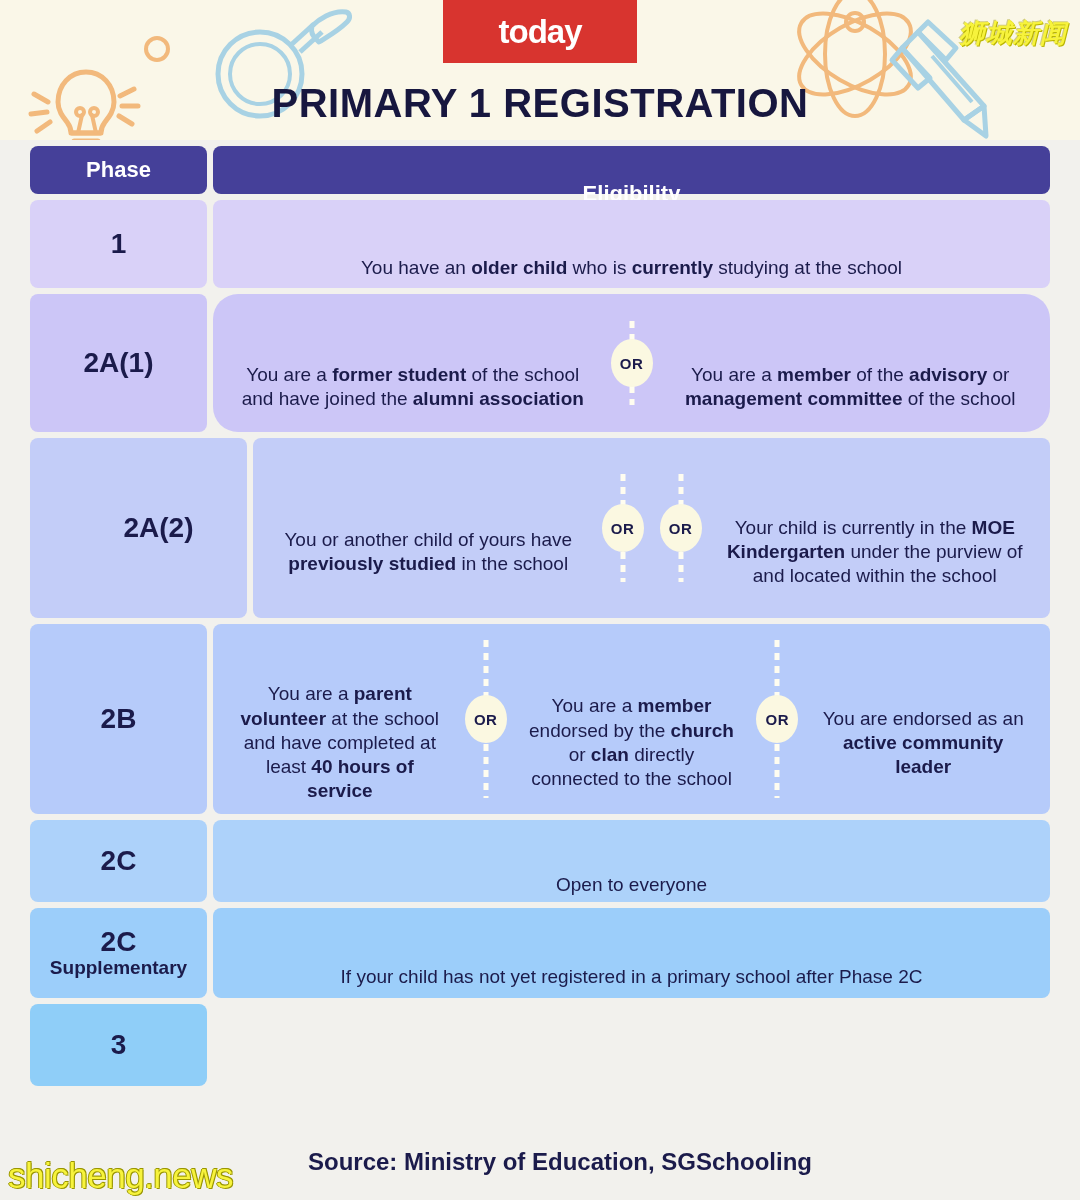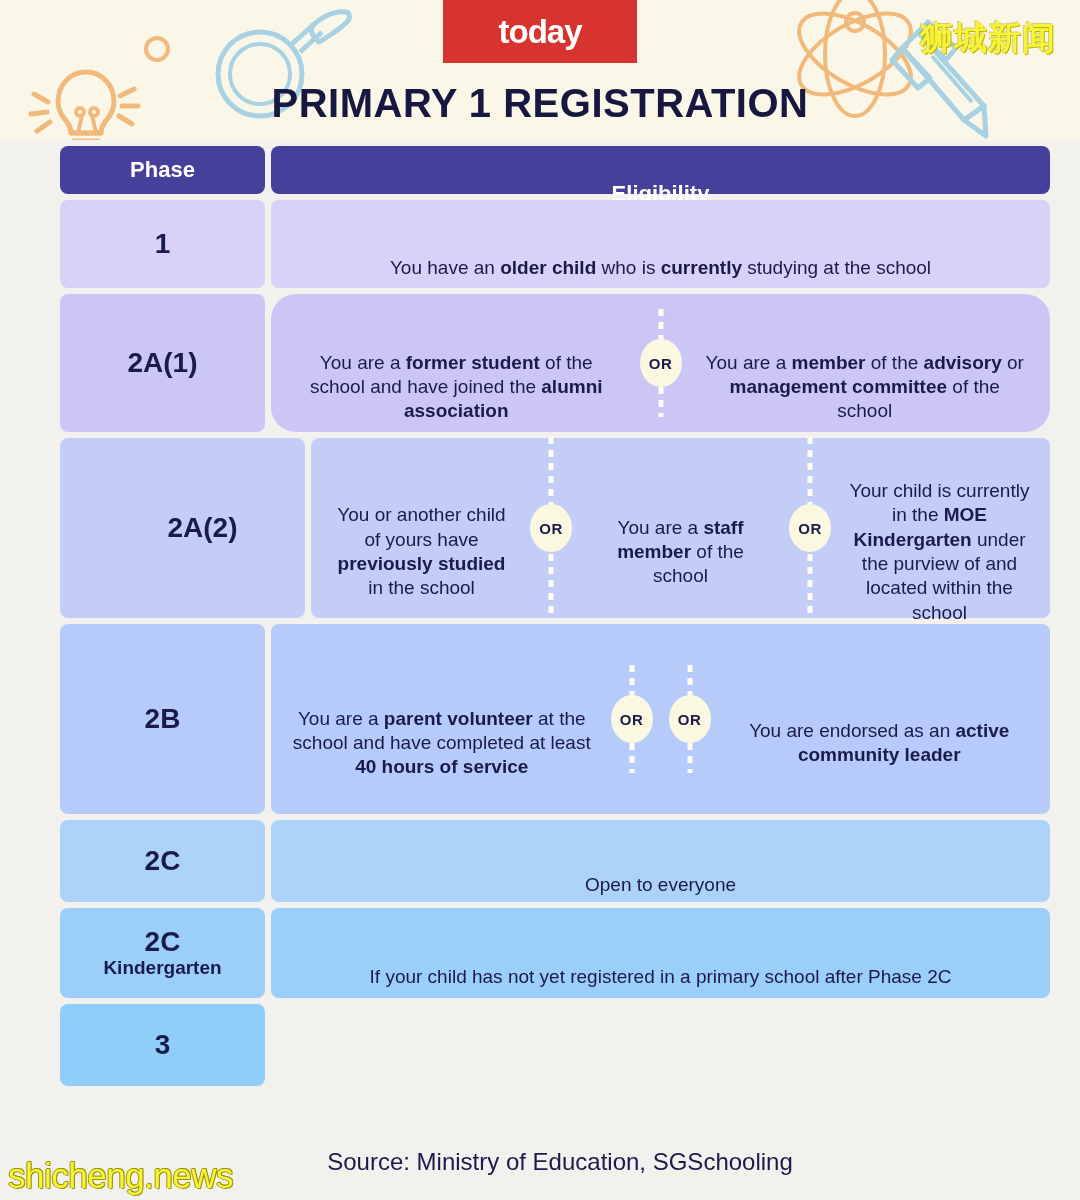--- a/index.html
+++ b/index.html
@@ -30,39 +30,39 @@
     color:#FFFFFF;font-weight:bold;font-size:33px;letter-spacing:-1px;text-align:right;
   }
   .page-title{
     position:absolute;left:0;right:0;top:81px;
     text-align:center;
     font-size:40px;font-weight:bold;
     letter-spacing:0.5px;
     color:#17173F;
   }
   .wm-cn{
-    position:absolute;right:24px;top:16px;
-    font-size:33px;font-weight:bold;color:#F7F33C;
+    position:absolute;right:13px;top:16px;
+    font-size:26px;font-weight:bold;color:#F7F33C;
     text-shadow:1px 1px 0 #B9B400,-1px -1px 0 rgba(160,150,0,.45);
     letter-spacing:1px;
+    font-style:italic;
   }
 
   
   .table{
     position:absolute;left:30px;top:146px;
     width:1020px;
   }
   .row{display:flex;gap:6px;margin-bottom:6px;}
   .phase-cell{
-    width:205px;flex:none;
+    width:177px;flex:none;
     border-radius:8px;
     display:flex;flex-direction:column;
     align-items:center;justify-content:center;
     text-align:right;
-    margin-left:30px;
   }
   .elig-cell{
     flex:1;
     border-radius:8px;
     display:flex;align-items:center;justify-content:center;
     position:relative;
     padding:6px 10px;
     box-sizing:border-box;
   }
   .phase-label{font-size:28px;font-weight:bold;line-height:1.05;}
@@ -110,21 +110,21 @@
   }
 
   
   .footer{
     position:absolute;left:0;right:0;bottom:0;height:70px;
     background:#F2F1ED;
   }
   .source{
     position:absolute;left:0;right:0;top:18px;
     text-align:center;
-    font-size:24px;font-weight:normal;color:#1B1B4B;
+    font-size:24px;font-weight:bold;color:#1B1B4B;
     padding-left:40px;box-sizing:border-box;
   }
   .wm-en{
     position:absolute;left:8px;bottom:4px;
     font-size:35px;color:#F7F33C;font-weight:normal;
     text-shadow:1px 1px 0 #9a9600,-1px 0 0 #9a9600,0 -1px 0 #9a9600,1px -1px 0 #9a9600;
     letter-spacing:-.5px;
   }
 </style>
 </head>
@@ -225,23 +225,20 @@
         </div>
         <div class="elig-cell" style="background: rgb(195, 205, 248); height: 180px;">
           <div class="opts">
             <div class="opt">
               <div class="elig-text"><span>You or another child of yours have </span><b>previously studied</b><span> in the school</span></div>
             </div>
             <div class="divider">
               <div class="dots"></div>
               <div class="or-badge">OR</div>
             </div>
-            <div class="opt">
-              <div class="elig-text"><span>You are a </span><b>staff member</b><span> of the school</span></div>
-            </div>
             <div class="divider">
               <div class="dots"></div>
               <div class="or-badge">OR</div>
             </div>
             <div class="opt">
               <div class="elig-text"><span>Your child is currently in the </span><b>MOE Kindergarten</b><span> under the purview of and located within the school</span></div>
             </div>
           </div>
         </div>
       </div>
@@ -251,20 +248,23 @@
         </div>
         <div class="elig-cell" style="background: rgb(182, 203, 250); height: 190px;">
           <div class="opts">
             <div class="opt">
               <div class="elig-text"><span>You are a </span><b>parent volunteer</b><span> at the school and have completed at least </span><b>40 hours of service</b></div>
             </div>
             <div class="divider">
               <div class="dots"></div>
               <div class="or-badge">OR</div>
             </div>
+            <div class="opt">
+              <div class="elig-text"><span>You are a </span><b>member</b><span> endorsed by the </span><b>church</b><span> or </span><b>clan</b><span> directly connected to the school</span></div>
+            </div>
             <div class="divider">
               <div class="dots"></div>
               <div class="or-badge">OR</div>
             </div>
             <div class="opt">
               <div class="elig-text"><span>You are endorsed as an </span><b>active community leader</b></div>
             </div>
           </div>
         </div>
       </div>
@@ -276,21 +276,21 @@
           <div class="opts">
             <div class="opt">
               <div class="elig-text"><span>Open to everyone</span></div>
             </div>
           </div>
         </div>
       </div>
       <div class="row">
         <div class="phase-cell" style="background: rgb(156, 206, 250); height: 90px;">
           <div class="phase-label">2C</div>
-          <div class="phase-sub">Kindergarten</div>
+          <div class="phase-sub">Supplementary</div>
         </div>
         <div class="elig-cell" style="background: rgb(156, 206, 250); height: 90px;">
           <div class="opts">
             <div class="opt">
               <div class="elig-text"><span>If your child has not yet registered in a primary school after Phase 2C</span></div>
             </div>
           </div>
         </div>
       </div>
       <div class="row">

